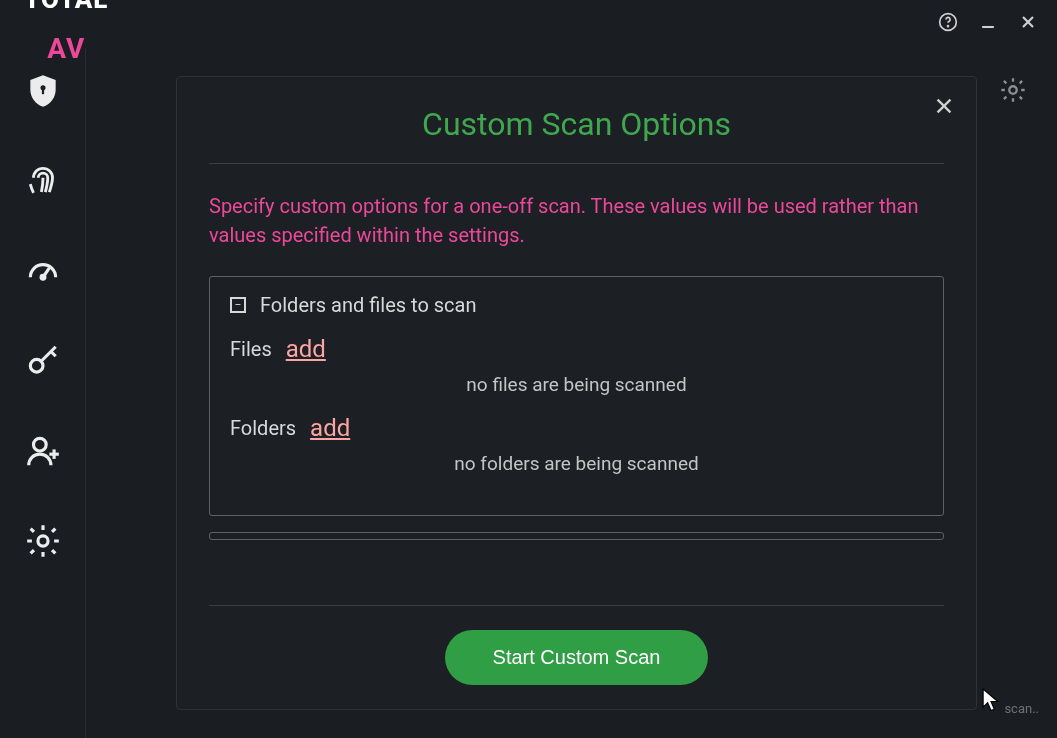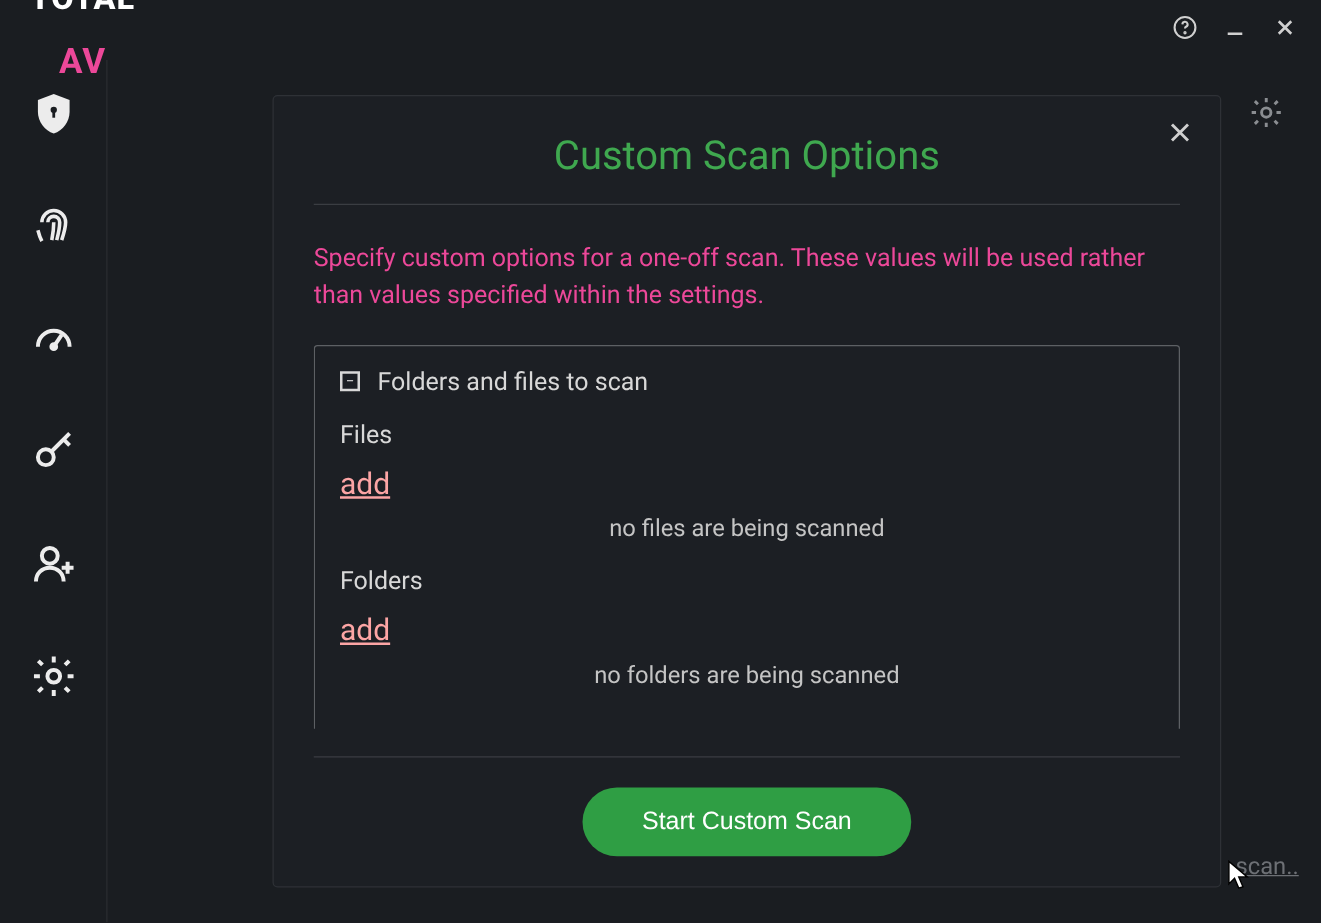--- a/index.html
+++ b/index.html
@@ -45,21 +45,20 @@
       align-items: center;
       justify-content: center;
       color: #d0d0d0;
       cursor: pointer;
       margin-left: 6px;
     }
     .titlebar-btn svg { width: 20px; height: 20px; }
     .main-row {
       display: flex;
       height: calc(100% - 48px);
-      gap: 42px;
     }
     .sidebar {
       width: 86px;
       border-right: 1px solid #2a2d31;
       display: flex;
       flex-direction: column;
       align-items: center;
       padding-top: 22px;
       gap: 44px;
     }
@@ -156,24 +155,23 @@
       display: flex;
       align-items: center;
       justify-content: center;
       font-size: 12px;
       line-height: 0;
     }
     .scan-box-title { font-size: 20px; flex: 1; }
     .scan-box-count { font-size: 20px; }
     .row-label-line {
       display: flex;
-      align-items: flex-start;
+      align-items: center;
       gap: 14px;
       margin: 10px 0 8px 0;
-      flex-direction: column;
     }
     .row-label { font-size: 20px; }
     .add-link {
       font-size: 24px;
       color: #fca5a5;
       text-decoration: underline;
       cursor: pointer;
     }
     .empty-msg {
       text-align: center;
@@ -207,24 +205,23 @@
       left: 982px;
       top: 688px;
       width: 18px;
       height: 24px;
       color: #fff;
       pointer-events: none;
     }
     .corner-text {
       position: absolute;
       right: 18px;
-      bottom: 34px;
-      font-size: 19px;
+      bottom: 22px;
+      font-size: 13px;
       color: #6d7075;
-      text-decoration: underline;
     }
   </style>
 </head>
 <body>
 
 <div class="titlebar">
   <div class="logo">
     <span class="logo-total">TOTAL</span>
     <span class="logo-av">AV</span>
   </div>

